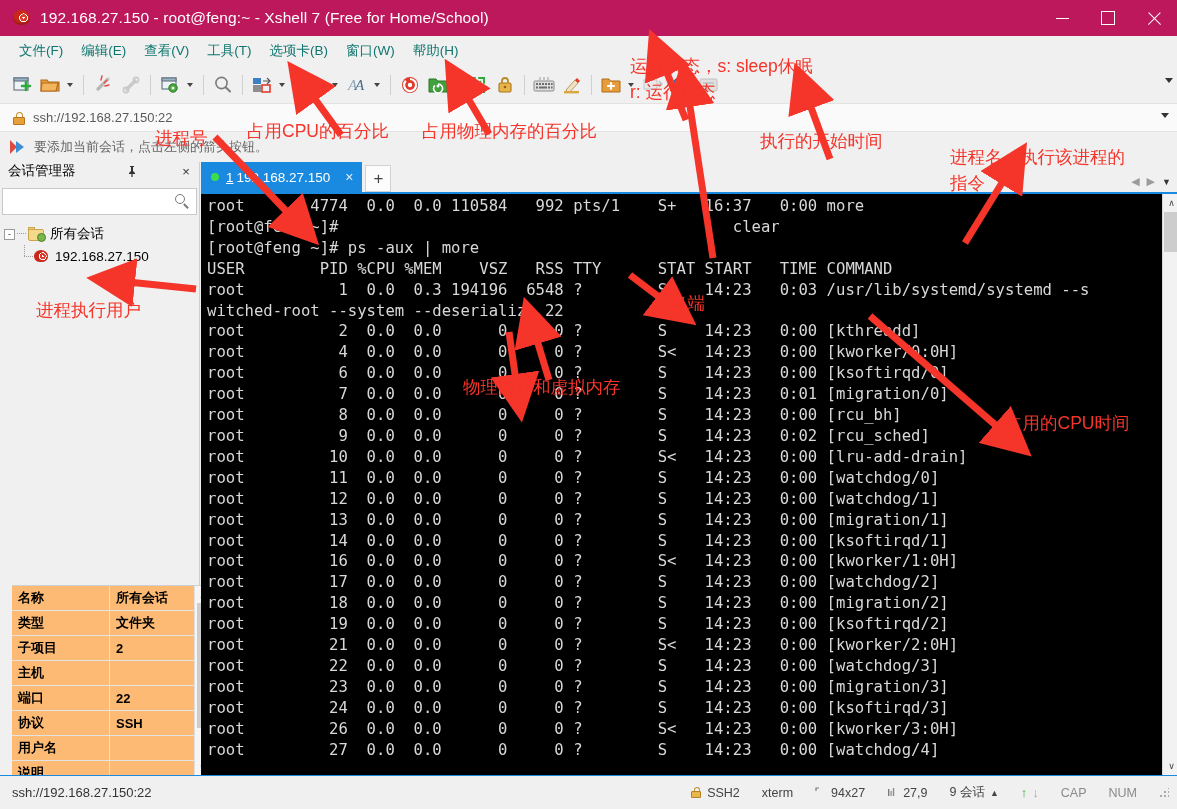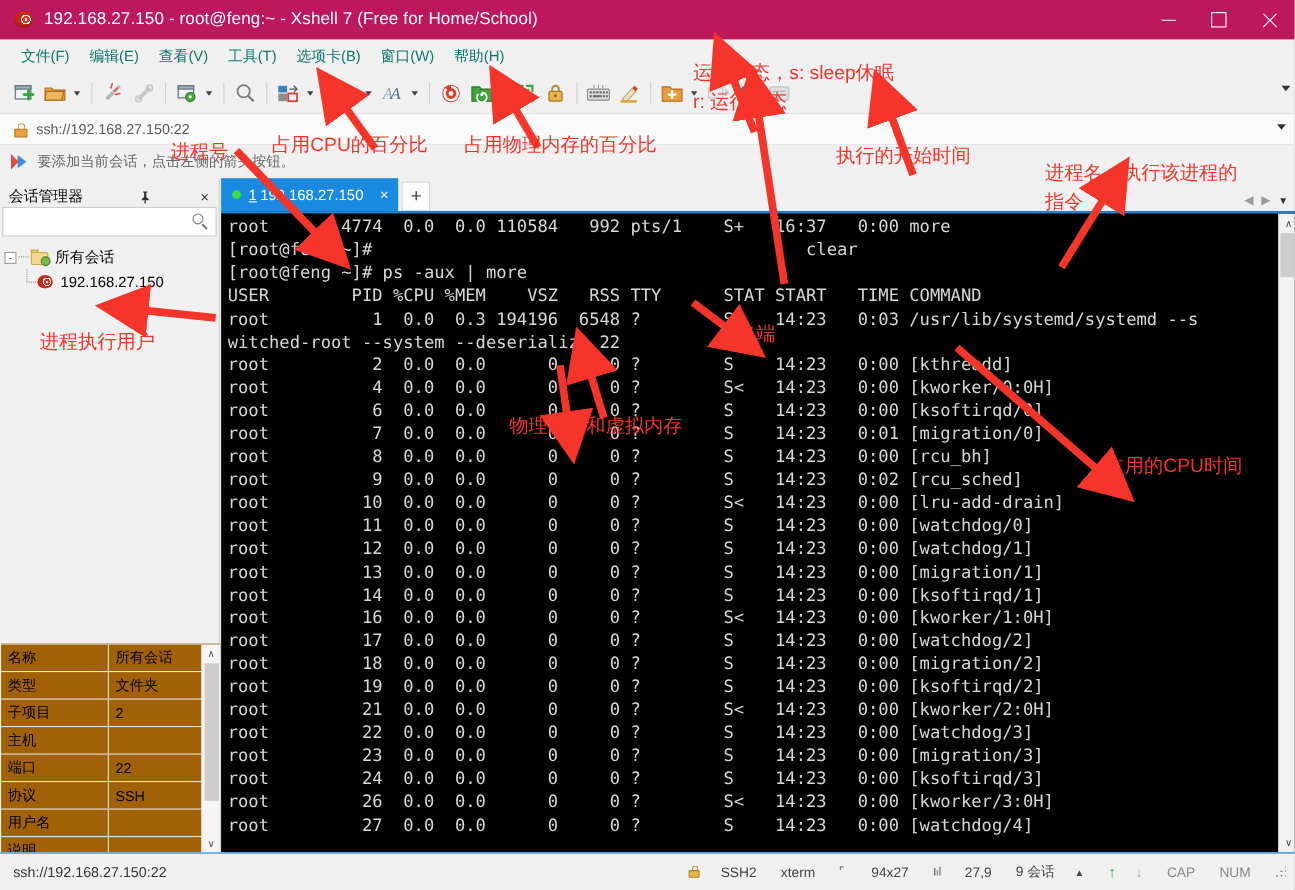--- a/index.html
+++ b/index.html
@@ -74,21 +74,21 @@
   .flag-ic{width:16px;height:14px;margin-left:10px;margin-right:8px;position:relative;}
   .flag-ic .a{position:absolute;left:0;top:0;width:0;height:0;border-left:7px solid #e04a3f;border-top:7px solid transparent;border-bottom:7px solid transparent;}
   .flag-ic .b{position:absolute;left:6px;top:1px;width:0;height:0;border-left:8px solid #3d8fd4;border-top:6px solid transparent;border-bottom:6px solid transparent;}
   .hint-text{color:#666;font-size:13px;}
 
   
   .sm{
     position:absolute;left:0;top:162px;width:200px;height:613px;background:#f0f0f0;
     border-right:1px solid #cfcfcf;box-sizing:border-box;
   }
-  .sm-head{height:26px;display:flex;align-items:flex-end;padding:0 4px 0 8px;box-sizing:border-box;gap:36px;}
+  .sm-head{height:26px;display:flex;align-items:flex-start;padding:0 4px 0 8px;box-sizing:border-box;gap:36px;}
   .sm-title{font-size:13.5px;flex:1;}
   .sm-pin,.sm-close{width:18px;height:18px;display:flex;align-items:center;justify-content:center;font-size:13px;color:#333;}
   .sm-search{
     height:27px;margin:0 2px;background:#fff;border:1px solid #c9c9c9;display:flex;align-items:center;
     justify-content:flex-end;padding-right:6px;box-sizing:border-box;
   }
   .srch{width:15px;height:15px;position:relative;}
   .srch .c{position:absolute;left:0;top:0;width:10px;height:10px;border:1.6px solid #7a7a7a;border-radius:50%;box-sizing:border-box;}
   .srch .h{position:absolute;left:9px;top:9px;width:6px;height:1.6px;background:#7a7a7a;transform:rotate(45deg);transform-origin:left center;}
   .sm-tree{padding:8px 0 0 4px;}
@@ -105,22 +105,22 @@
     background:radial-gradient(circle at 62% 52%, #ffffff 0 9%, #e03b2a 10% 28%, #ffffff 29% 36%, #c9281a 37% 100%);
   }
   .tree-indent{display:inline-block;width:16px;}
   .tree-branch{display:inline-block;width:14px;height:22px;position:relative;}
   .tree-branch:before{content:"";position:absolute;left:4px;top:0;bottom:11px;border-left:1px dotted #999;}
   .tree-branch:after{content:"";position:absolute;left:4px;top:11px;width:9px;border-top:1px dotted #999;}
   .tree-branch.last:before{bottom:11px;}
 
   
   .props{
-    position:absolute;left:1px;top:585px;width:200px;height:190px;background:#a16207;
-    border-top:1px solid #cfcfcf;border-right:1px solid #cfcfcf;box-sizing:border-box;overflow:hidden;
+    position:absolute;left:12px;top:585px;width:200px;height:190px;background:#fdba74;
+    border-top:1px solid #cfcfcf;border-right:1px solid #cfcfcf;box-sizing:border-box;overflow:hidden;font-weight:bold;
   }
   .prow{display:flex;height:25px;border-bottom:1px solid #e3e3e3;box-sizing:border-box;}
   .pk{width:98px;padding-left:6px;display:flex;align-items:center;font-size:13px;border-right:1px solid #e3e3e3;box-sizing:border-box;}
   .pv{flex:1;padding-left:6px;display:flex;align-items:center;font-size:13px;}
   .pscroll{position:absolute;right:0;top:0;width:17px;height:190px;background:#f5f5f5;border-left:1px solid #e0e0e0;box-sizing:border-box;}
   .pscroll .up,.pscroll .dn{height:17px;display:flex;align-items:center;justify-content:center;font-size:9px;color:#505050;}
   .pscroll .thumb{position:absolute;top:17px;left:2px;width:13px;height:125px;background:#cdcdcd;}
 
   
   .tabbar{
@@ -159,21 +159,21 @@
   .term-scroll .dn{position:absolute;bottom:0;left:0;right:0;}
   .term-scroll .thumb{position:absolute;top:18px;left:1px;width:15px;height:40px;background:#cdcdcd;}
 
   
   .statusbar{
     position:absolute;left:0;top:775px;width:1177px;height:34px;background:#f0f0f0;
     border-top:1px solid #1a8ae0;display:flex;align-items:center;box-sizing:border-box;
   }
   .sb-left{padding-left:12px;font-size:13px;color:#333;}
   .sb-right{position:absolute;right:8px;display:flex;align-items:center;gap:22px;font-size:12.5px;color:#444;}
-  .sb-cell{display:flex;align-items:center;gap:18px;white-space:nowrap;}
+  .sb-cell{display:flex;align-items:center;gap:5px;white-space:nowrap;}
   .lock-sm{width:11px;height:11px;position:relative;}
   .lock-sm .b{position:absolute;left:0;top:4px;width:10px;height:7px;background:#e8b64a;border:1px solid #b5831f;border-radius:1px;box-sizing:border-box;}
   .lock-sm .s{position:absolute;left:2.5px;top:0px;width:6px;height:6px;border:1.4px solid #c09132;border-bottom:none;border-radius:3px 3px 0 0;box-sizing:border-box;}
   .ic-gray{color:#8a8a8a;}
   .arrow-up{color:#36a83c;font-size:13px;}
   .arrow-dn{color:#a8a8a8;font-size:13px;}
   .grip{width:10px;height:10px;background:
     radial-gradient(circle 1px at 2px 8px,#aaa 99%,transparent),
     radial-gradient(circle 1px at 6px 8px,#aaa 99%,transparent),
     radial-gradient(circle 1px at 10px 8px,#aaa 99%,transparent),

